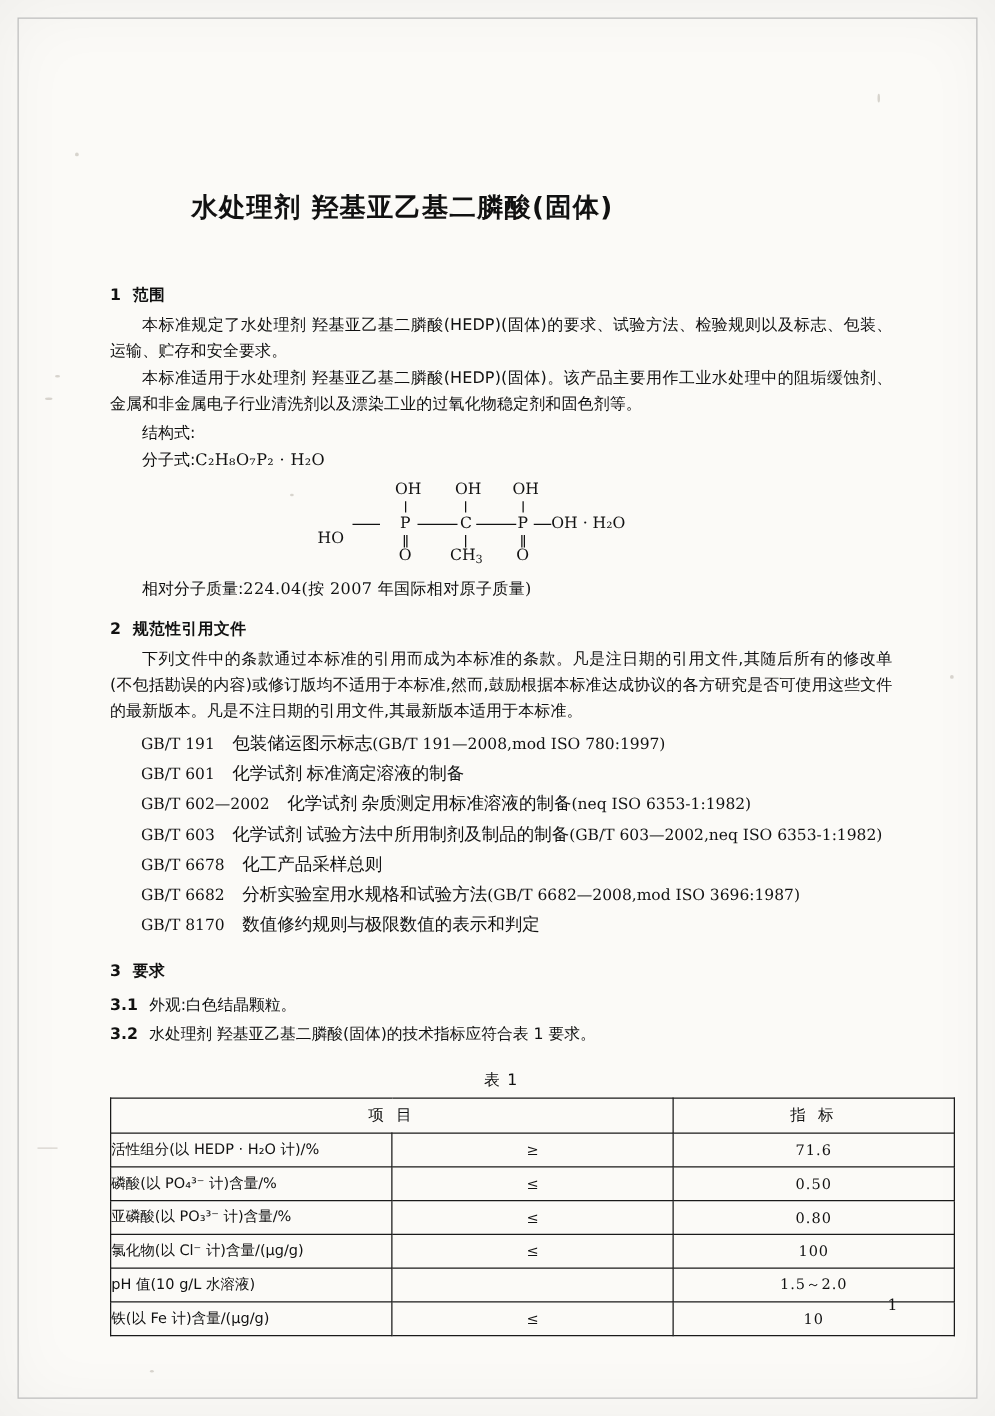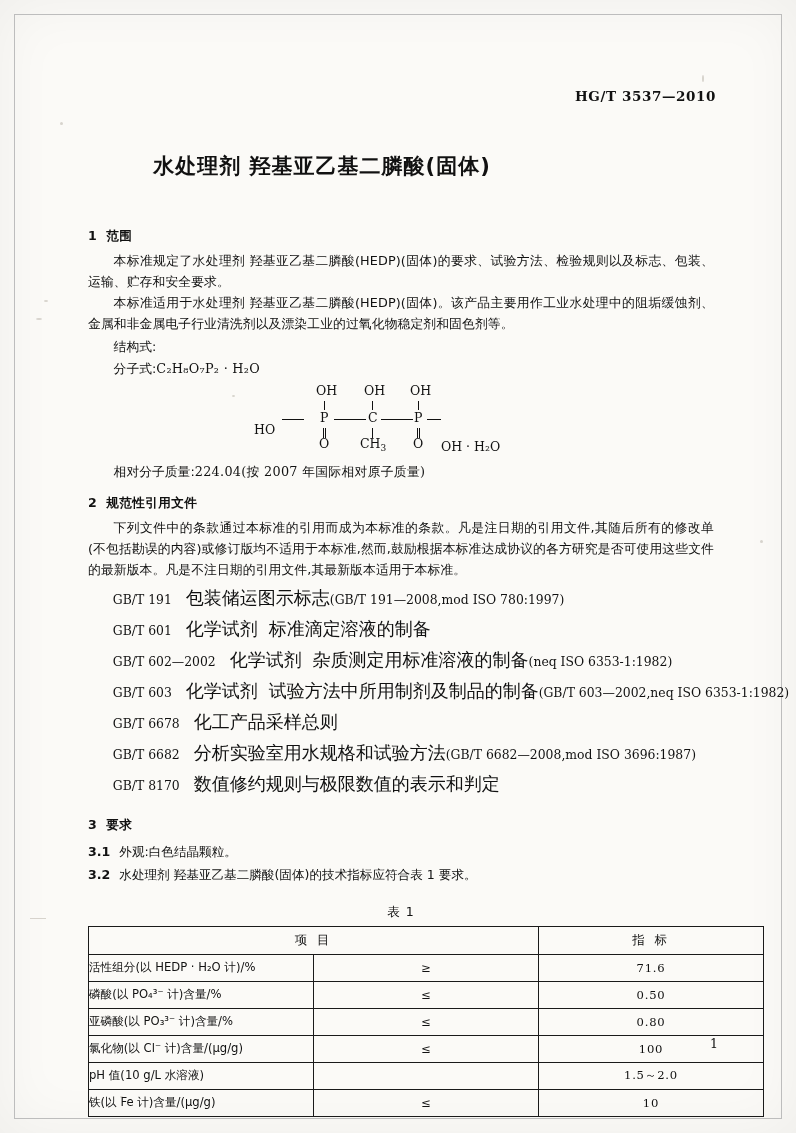--- a/index.html
+++ b/index.html
@@ -94,22 +94,22 @@
 
   .ref-list { margin: 4px 0 0 0; }
   .ref-item {
     font-size: 12.4px;
     line-height: 1.72;
     text-indent: 2em;
     white-space: nowrap;
     font-family: "DejaVu Serif", "Liberation Serif", serif;
   }
   .ref-item .cn {
-    font-family: Liberation Mono, monospace;
-    font-size: 18px;
+    font-family: Liberation Serif, serif;
+    font-size: 14px;
   }
   .ref-item .gap { display: inline-block; width: 14px; }
 
   .formula-line {
     font-size: 12.8px;
     line-height: 1.7;
     text-indent: 2em;
   }
   .formula-line .sci {
     font-family: "DejaVu Serif", "Liberation Serif", serif;
@@ -200,21 +200,20 @@
 
   <div class="speck" style="left:60px;top:122px;width:3px;height:3px;"></div>
   <div class="speck" style="left:702px;top:75px;width:2px;height:7px;"></div>
   <div class="speck" style="left:44px;top:300px;width:4px;height:2px;"></div>
   <div class="speck" style="left:36px;top:318px;width:6px;height:2px;"></div>
   <div class="speck" style="left:30px;top:918px;width:16px;height:1px;border-radius:0;"></div>
   <div class="speck" style="left:232px;top:395px;width:3px;height:2px;"></div>
   <div class="speck" style="left:760px;top:540px;width:3px;height:3px;"></div>
   <div class="speck" style="left:120px;top:1096px;width:3px;height:2px;"></div>
 
-  <div class="std-no">HG/T 3537—2010</div>
 
   <div class="doc-title">水处理剂  羟基亚乙基二膦酸(固体)</div>
 
   <div class="content">
     <div class="body-area">
 
       <div class="h2">
         <span class="num">1</span><span>范围</span>
       </div>
       <p class="para">本标准规定了水处理剂  羟基亚乙基二膦酸(HEDP)(固体)的要求、试验方法、检验规则以及标志、包装、运输、贮存和安全要求。</p>
@@ -242,21 +241,21 @@
 
           <div class="sf-row" style="height:18px;">
             <span class="sf-abs" style="left:-26px;top:14px;">HO</span>
             <span class="sf-abs" style="left:2px;top:9px;width:22px;height:1px;background:#111;"></span>
             <span class="sf-abs" style="left:40px;top:2px;">P</span>
             <span class="sf-abs" style="left:54px;top:9px;width:32px;height:1px;background:#111;"></span>
             <span class="sf-abs" style="left:88px;top:2px;">C</span>
             <span class="sf-abs" style="left:101px;top:9px;width:32px;height:1px;background:#111;"></span>
             <span class="sf-abs" style="left:134px;top:2px;">P</span>
             <span class="sf-abs" style="left:147px;top:9px;width:14px;height:1px;background:#111;"></span>
-            <span class="sf-abs" style="left:161px;top:2px;margin-top:29px;">OH · H₂O</span>
+            <span class="sf-abs" style="left:161px;top:2px;">OH · H₂O</span>
           </div>
 
           <div class="sf-row" style="height:10px;">
             <span class="sf-abs" style="left:43px;top:0;width:1px;height:10px;background:#111;"></span>
             <span class="sf-abs" style="left:45px;top:0;width:1px;height:10px;background:#111;"></span>
             <span class="sf-abs" style="left:92px;top:0;width:1px;height:10px;background:#111;"></span>
             <span class="sf-abs" style="left:137px;top:0;width:1px;height:10px;background:#111;"></span>
             <span class="sf-abs" style="left:139px;top:0;width:1px;height:10px;background:#111;"></span>
           </div>
 

